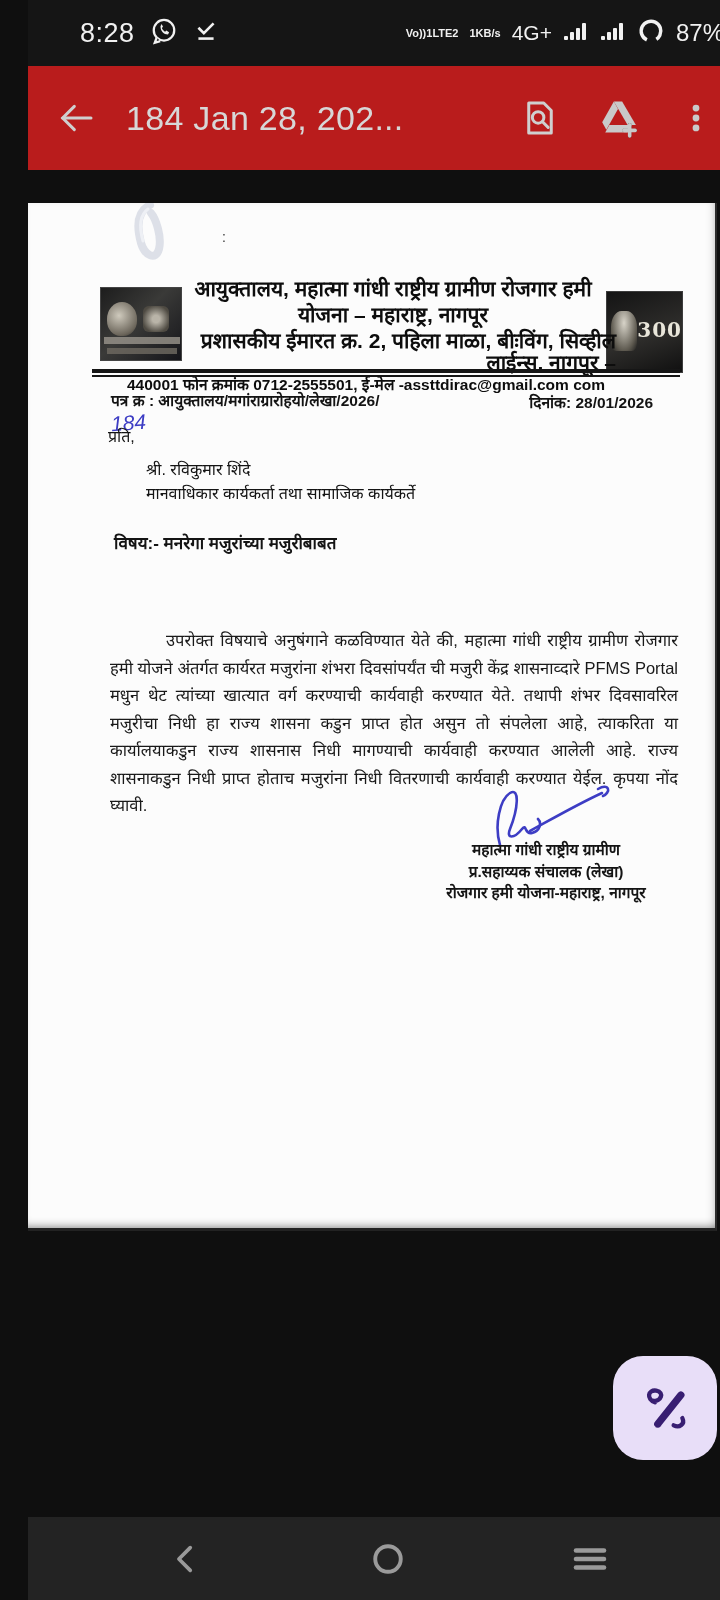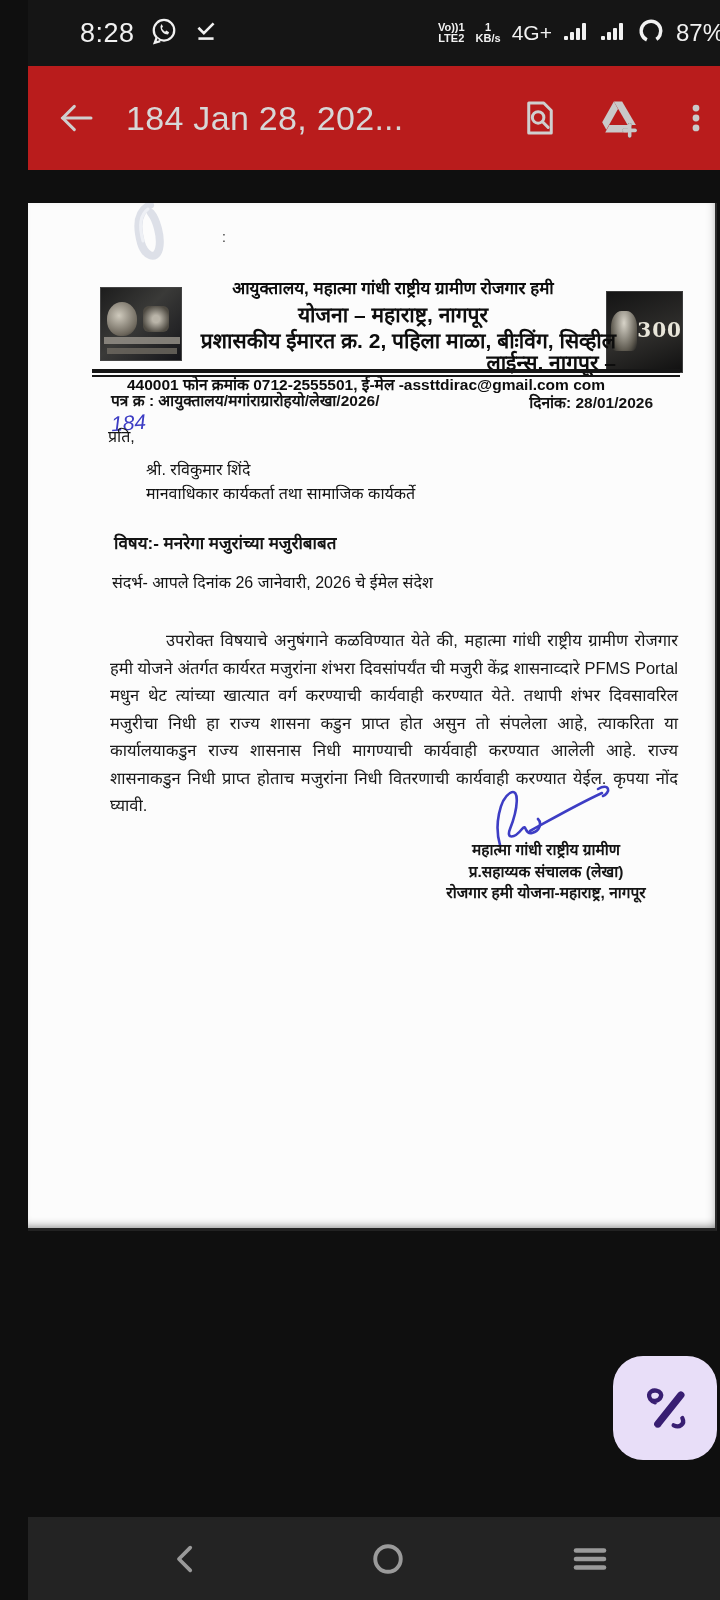--- a/index.html
+++ b/index.html
@@ -7,21 +7,21 @@
               font-family:"Liberation Sans","DejaVu Sans",sans-serif; }
   .screen { position:relative; width:720px; height:1396px; background:#0f0f0f;margin-left:28px; }
 
   
   .status-bar { position:absolute; left:0; top:0; width:720px; height:66px;
     background:#151515; display:flex; align-items:center; justify-content:space-between;
     padding:0 24px 0 52px; color:#f1f1f1; }
   .sb-left { display:flex; align-items:center; gap:14px; }
   .sb-time { font-size:27px; font-weight:400; letter-spacing:.5px; }
   .sb-right { display:flex; align-items:center; gap:11px; }
-  .sb-stack { display:flex; flex-direction:column; align-items:center; line-height:11px; }
+  .sb-stack { display:flex; flex-direction:row; align-items:center; line-height:11px; }
   .sb-stack span { font-size:11px; font-weight:700; letter-spacing:0; }
   .sb-4g { font-size:21px; font-weight:500; }
   .sb-batt { font-size:24px; font-weight:400; }
 
   
   .app-bar { position:absolute; left:0; top:66px; width:720px; height:104px;
     background:#b91c1c; display:flex; align-items:center; padding:0 20px; }
   .ab-back { background:none; border:none; width:56px; height:56px; cursor:pointer;
     display:flex; align-items:center; justify-content:center; }
   .ab-title { color:#d7d7d7; font-size:34px; font-weight:400; margin-left:22px;
@@ -49,21 +49,21 @@
 
   .lh-logo-right { position:absolute; left:578px; top:88px; width:77px; height:82px;
     background:linear-gradient(160deg,#141414,#2e2d2b 55%,#101010); border:1px solid #3c3c3c;
     display:flex; flex-direction:row; align-items:center; justify-content:flex-end; overflow:hidden; }
   .lh-logo-right .statue { width:26px; height:40px; margin-bottom:2px;
     background:radial-gradient(ellipse at 50% 30%,#d8d4c9,#5d594f 70%,#1c1c1c); border-radius:40% 40% 20% 20%; }
   .lh-logo-right .logo-num { color:#e9e6da; font-size:20px; font-weight:700; line-height:20px;
     letter-spacing:1px; margin-bottom:4px; font-family:"DejaVu Serif",serif; }
 
   .lh-text { position:absolute; left:158px; top:72px; width:414px; text-align:center; color:#0d0d0d; }
-  .lh-l1 { font-size:17px; font-weight:700; line-height:27px; }
+  .lh-l1 { font-size:21px; font-weight:700; line-height:27px; }
   .lh-l2 { font-size:21px; font-weight:700; line-height:26px; }
   .lh-l3 { font-size:21px; font-weight:700; line-height:22px; margin-top:2px; width:470px; margin-left:-40px;text-align:right; }
   .lh-l4 { font-size:15.5px; font-weight:700; line-height:22px; width:500px; margin-left:-70px; }
   .lh-rule { position:absolute; left:64px; top:166px; width:588px; height:8px;
     border-top:4px solid #161616; border-bottom:2px solid #161616; }
 
   .ref-row { position:absolute; left:80px; top:186px; width:560px; display:flex; align-items:baseline;flex-direction:column; }
   .ref-label { font-size:15.5px; font-weight:700; }
   .ref-hand { font-size:21px; color:#3d3dc4; font-style:italic; margin-left:3px; transform:rotate(-4deg); display:inline-block; }
   .ref-date { position:absolute; right:62px; top:188px; font-size:15.5px; font-weight:700; }
@@ -221,21 +221,20 @@
     <div class="ref-row">
       <span class="ref-label">पत्र क्र : आयुक्तालय/मगांराग्रारोहयो/लेखा/2026/</span>
       <span class="ref-hand">184</span>
     </div>
     <div class="ref-date">दिनांक: 28/01/2026</div>
 
     <div class="salutation">प्रति,</div>
     <div class="recipient-name">श्री. रविकुमार शिंदे</div>
     <div class="recipient-role">मानवाधिकार कार्यकर्ता तथा सामाजिक कार्यकर्ते</div>
     <div class="subject">विषय:- मनरेगा मजुरांच्या मजुरीबाबत</div>
-    <div class="reference">संदर्भ- आपले दिनांक 26 जानेवारी, 2026 चे ईमेल संदेश</div>
 
     <div class="body-para">उपरोक्त विषयाचे अनुषंगाने कळविण्यात येते की, महात्मा गांधी राष्ट्रीय ग्रामीण रोजगार हमी योजने अंतर्गत कार्यरत मजुरांना शंभरा दिवसांपर्यंत ची मजुरी केंद्र शासनाव्दारे PFMS Portal मधुन थेट त्यांच्या खात्यात वर्ग करण्याची कार्यवाही करण्यात येते. तथापी शंभर दिवसावरिल मजुरीचा निधी हा राज्य शासना कडुन प्राप्त होत असुन तो संपलेला आहे, त्याकरिता या कार्यालयाकडुन राज्य शासनास निधी मागण्याची कार्यवाही करण्यात आलेली आहे. राज्य शासनाकडुन निधी प्राप्त होताच मजुरांना निधी वितरणाची कार्यवाही करण्यात येईल. कृपया नोंद घ्यावी.</div>
 
     <span class="signature">
       <svg width="150" height="70" viewBox="0 0 150 70" fill="none" stroke="#3d3dc4" stroke-width="2.6" stroke-linecap="round">
         <path d="M20 62 C14 42 20 16 30 10 C40 4 38 26 30 46 C26 56 34 56 42 46 C47 40 44 52 52 50 C60 48 62 40 58 36"></path>
         <path d="M50 48 C72 36 96 22 122 10"></path>
         <path d="M118 6 c5 -3 9 -3 10 0 c1 2 -2 6 -5 7"></path>
       </svg>
     </span>

